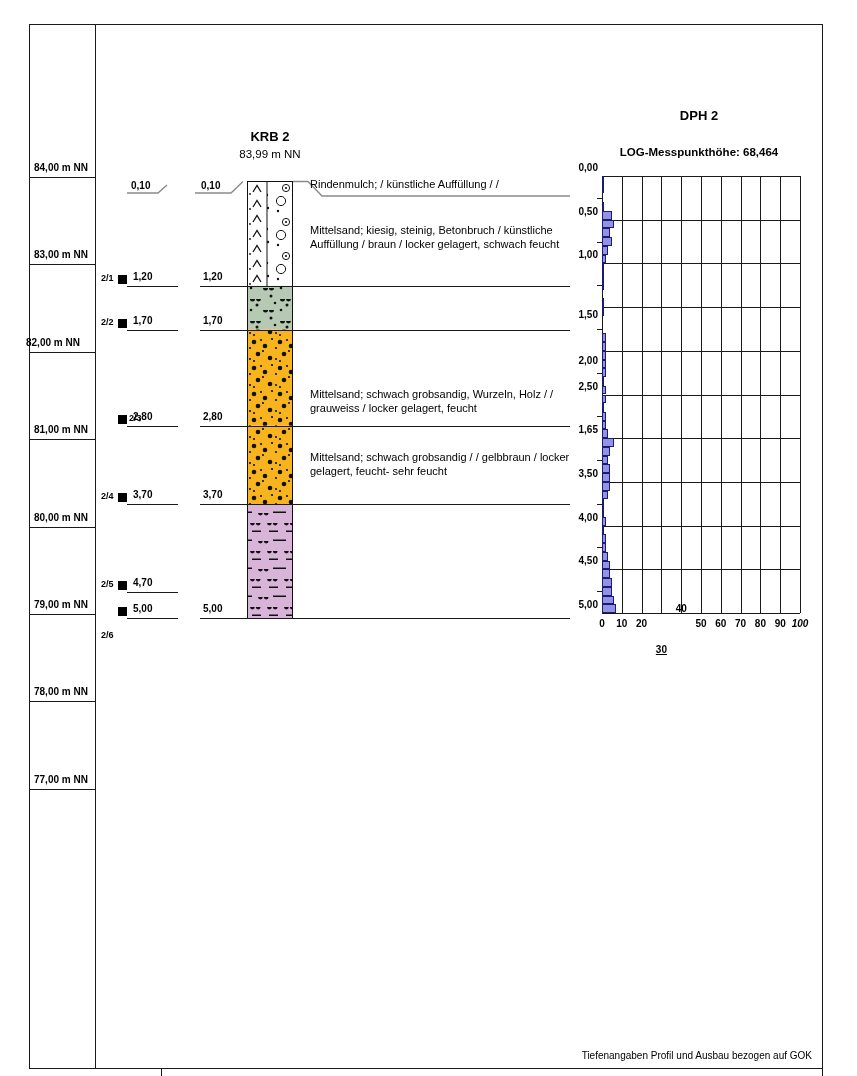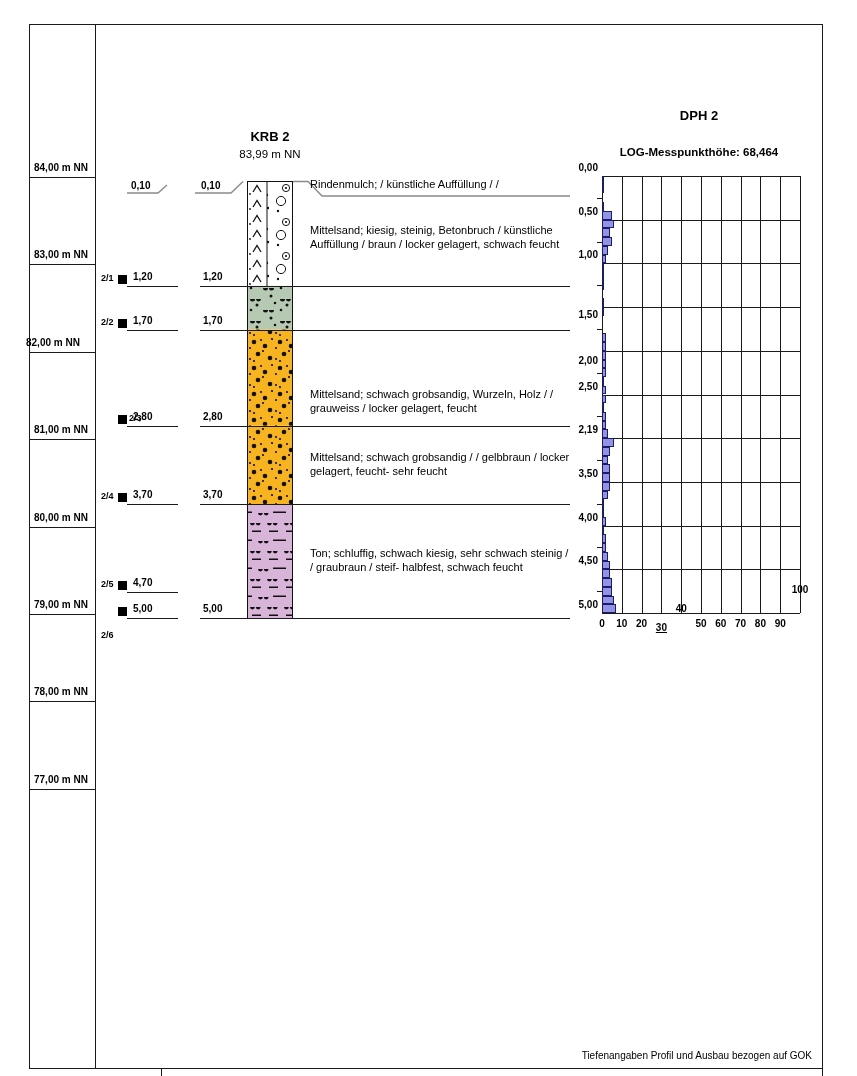--- a/index.html
+++ b/index.html
@@ -154,21 +154,20 @@
     <div class="ssq" style="left: 118px; top: 580.78px;"></div>
     <div class="lbl" style="left: 133px; top: 576.78px;">4,70</div>
     <div class="hline" style="left: 127px; top: 618px; width: 51px;"></div>
     <div class="lbl" style="left: 101px; top: 630px; font-size: 9px;">2/6</div>
     <div class="ssq" style="left: 118px; top: 607px;"></div>
     <div class="lbl" style="left: 133px; top: 603px;">5,00</div>
     <div class="desc" style="left: 310px; top: 185.37px; width: 262px; transform: translateY(-50%);">Rindenmulch; / künstliche Auffüllung / /</div>
     <div class="desc" style="left: 310px; top: 237.81px; width: 262px; transform: translateY(-50%);">Mittelsand; kiesig, steinig, Betonbruch / künstliche Auffüllung / braun / locker gelagert, schwach feucht</div>
     <div class="desc" style="left: 310px; top: 377.65px; width: 262px; transform: translateY(-50%); margin-top: 24px;">Mittelsand; schwach grobsandig, Wurzeln, Holz / / grauweiss / locker gelagert, feucht</div>
     <div class="desc" style="left: 310px; top: 465.05px; width: 262px; transform: translateY(-50%);">Mittelsand; schwach grobsandig / / gelbbraun / locker gelagert, feucht- sehr feucht</div>
-    <div class="desc" style="left: 310px; top: 561.19px; width: 262px; transform: translateY(-50%);">Ton; schluffig, schwach kiesig, sehr schwach steinig / / graubraun / steif- halbfest, schwach feucht</div>
     <div class="vline" style="left: 602px; top: 176px; height: 437px;"></div>
     <div class="vline" style="left: 621.8px; top: 176px; height: 437px;"></div>
     <div class="vline" style="left: 641.6px; top: 176px; height: 437px;"></div>
     <div class="vline" style="left: 661.4px; top: 176px; height: 437px;"></div>
     <div class="vline" style="left: 681.2px; top: 176px; height: 437px;"></div>
     <div class="vline" style="left: 701px; top: 176px; height: 437px;"></div>
     <div class="vline" style="left: 720.8px; top: 176px; height: 437px;"></div>
     <div class="vline" style="left: 740.6px; top: 176px; height: 437px;"></div>
     <div class="vline" style="left: 760.4px; top: 176px; height: 437px;"></div>
     <div class="vline" style="left: 780.2px; top: 176px; height: 437px;"></div>
@@ -193,36 +192,36 @@
     <div class="hline" style="left: 597px; top: 460.05px; width: 5px;"></div>
     <div class="hline" style="left: 597px; top: 503.75px; width: 5px;"></div>
     <div class="hline" style="left: 597px; top: 547.45px; width: 5px;"></div>
     <div class="hline" style="left: 597px; top: 591.15px; width: 5px;"></div>
     <div class="dlab" style="left: 558px; top: 162px; width: 40px;">0,00</div>
     <div class="dlab" style="left: 558px; top: 205.7px; width: 40px;">0,50</div>
     <div class="dlab" style="left: 558px; top: 249.4px; width: 40px;">1,00</div>
     <div class="dlab" style="left: 558px; top: 309px; width: 40px;">1,50</div>
     <div class="dlab" style="left: 558px; top: 336.8px; width: 40px; margin-top: 18px;">2,00</div>
     <div class="dlab" style="left: 558px; top: 380.5px; width: 40px;">2,50</div>
-    <div class="dlab" style="left: 558px; top: 424.2px; width: 40px;">2,19</div>
+    <div class="dlab" style="left: 558px; top: 424.2px; width: 40px;">1,65</div>
     <div class="dlab" style="left: 558px; top: 467.9px; width: 40px;">3,50</div>
     <div class="dlab" style="left: 558px; top: 511.6px; width: 40px;">4,00</div>
     <div class="dlab" style="left: 558px; top: 555.3px; width: 40px;">4,50</div>
     <div class="dlab" style="left: 558px; top: 599px; width: 40px;">5,00</div>
     <div class="xlab" style="left: 602px; top: 618px;">0</div>
     <div class="xlab" style="left: 621.8px; top: 618px;">10</div>
     <div class="xlab" style="left: 641.6px; top: 618px;">20</div>
-    <div class="xlab" style="left: 661.4px; top: 622px; text-decoration: underline;">30</div>
+    <div class="xlab" style="left: 661.4px; top: 644px; text-decoration: underline;">30</div>
     <div class="xlab" style="left: 681.2px; top: 603px;">40</div>
     <div class="xlab" style="left: 701px; top: 618px;">50</div>
     <div class="xlab" style="left: 720.8px; top: 618px;">60</div>
     <div class="xlab" style="left: 740.6px; top: 618px;">70</div>
     <div class="xlab" style="left: 760.4px; top: 618px;">80</div>
     <div class="xlab" style="left: 780.2px; top: 618px;">90</div>
-    <div class="xlab" style="left: 800px; top: 584px;">100</div>
+    <div class="xlab" style="left: 800px; top: 618px; font-style: italic;">100</div>
     <div class="bar" style="left: 602px; top: 176px; width: 1.98px; height: 8.74px; background: rgb(147, 147, 230);"></div>
     <div class="bar" style="left: 602px; top: 184.74px; width: 1.98px; height: 8.74px; background: rgb(147, 147, 230);"></div>
     <div class="bar" style="left: 602px; top: 202.22px; width: 1.98px; height: 8.74px; background: rgb(147, 147, 230);"></div>
     <div class="bar" style="left: 602px; top: 210.96px; width: 9.9px; height: 8.74px; background: rgb(147, 147, 230);"></div>
     <div class="bar" style="left: 602px; top: 219.7px; width: 11.88px; height: 8.74px; background: rgb(147, 147, 230);"></div>
     <div class="bar" style="left: 602px; top: 228.44px; width: 7.92px; height: 8.74px; background: rgb(147, 147, 230);"></div>
     <div class="bar" style="left: 602px; top: 237.18px; width: 9.9px; height: 8.74px; background: rgb(147, 147, 230);"></div>
     <div class="bar" style="left: 602px; top: 245.92px; width: 5.94px; height: 8.74px; background: rgb(147, 147, 230);"></div>
     <div class="bar" style="left: 602px; top: 254.66px; width: 3.96px; height: 8.74px; background: rgb(147, 147, 230);"></div>
     <div class="bar" style="left: 602px; top: 263.4px; width: 1.98px; height: 8.74px; background: rgb(147, 147, 230);"></div>

